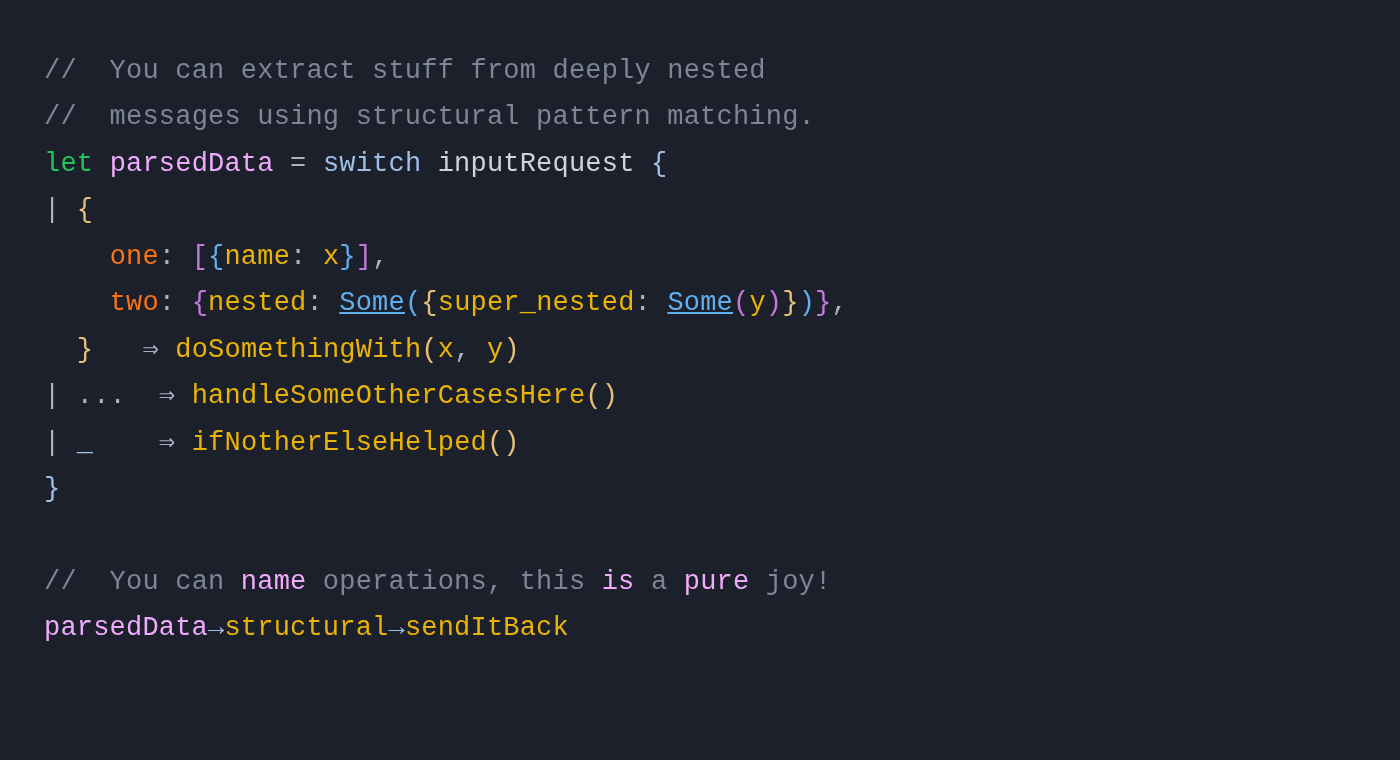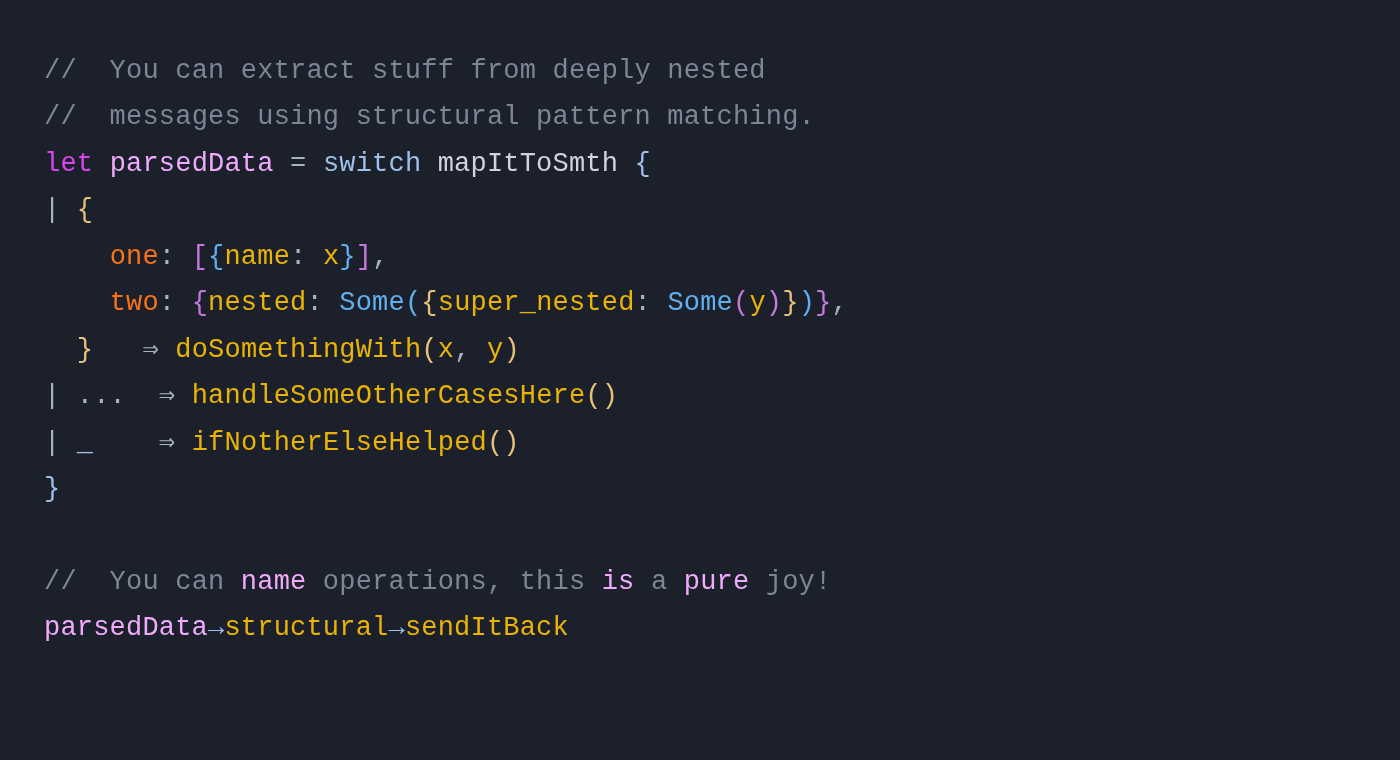--- a/index.html
+++ b/index.html
@@ -14,43 +14,43 @@
     margin: 0;
     padding: 48px 44px;
     font-family: "SF Mono", "Menlo", "Consolas", "Liberation Mono", monospace;
     font-size: 27px;
     line-height: 1.72;
     color: #aab2c0;
     white-space: pre;
     letter-spacing: 0.2px;
   }
   .tok-comment   { color: #7d8597; font-style: normal; }
-  .tok-kw-red    { color: #d946ef; }
+  .tok-kw-red    { color: #22c55e; }
   .tok-ident     { color: #f0abfc; }
   .tok-op        { color: #aab2c0; }
   .tok-kw-blue   { color: #9fbfe8; }
   .tok-param     { color: #cfd3dc; }
   .tok-brace     { color: #9fbfe8; }
   .tok-bracket-y { color: #e5c07b; }
   .tok-brace-p   { color: #c678dd; }
   .tok-paren-b   { color: #61afef; }
   .tok-key       { color: #f97316; }
   .tok-default   { color: #eab308; }
-  .tok-type      { color: #61afef; }
+  .tok-type      { color: #61afef; text-decoration: underline; }
   .tok-var       { color: #9fbfe8; }
   .tok-punc      { color: #aab2c0; }
   .tok-arrow     { color: #aab2c0; }
   .tok-wild      { color: #9fbfe8; }
 </style>
 </head>
 <body>
 
 <pre class="code"><span class="tok-comment"><span>// </span><span> You can extract stuff from deeply nested</span></span>
 <span class="tok-comment"><span>// </span><span> messages using structural pattern matching.</span></span>
-<span class="tok-kw-red">let</span> <span class="tok-ident">parsedData</span><span class="tok-op"> = </span><span class="tok-kw-blue">switch</span><span> </span><span class="tok-param">mapItToSmth</span><span class="tok-brace"> {</span>
+<span class="tok-kw-red">let</span> <span class="tok-ident">parsedData</span><span class="tok-op"> = </span><span class="tok-kw-blue">switch</span><span> </span><span class="tok-param">inputRequest</span><span class="tok-brace"> {</span>
 <span class="tok-op">|</span><span class="tok-bracket-y"> {</span>
 <span>    </span><span class="tok-key">one</span><span class="tok-punc">: </span><span class="tok-brace-p">[</span><span class="tok-paren-b">{</span><span class="tok-default">name</span><span class="tok-punc">: </span><span class="tok-default">x</span><span class="tok-paren-b">}</span><span class="tok-brace-p">]</span><span class="tok-punc">,</span>
 <span>    </span><span class="tok-key">two</span><span class="tok-punc">: </span><span class="tok-brace-p">{</span><span class="tok-default">nested</span><span class="tok-punc">: </span><span class="tok-type">Some</span><span class="tok-paren-b">(</span><span class="tok-bracket-y">{</span><span class="tok-default">super_nested</span><span class="tok-punc">: </span><span class="tok-type">Some</span><span class="tok-brace-p">(</span><span class="tok-default">y</span><span class="tok-brace-p">)</span><span class="tok-bracket-y">}</span><span class="tok-paren-b">)</span><span class="tok-brace-p">}</span><span class="tok-punc">,</span>
 <span class="tok-bracket-y">  }</span><span class="tok-arrow">   ⇒ </span><span class="tok-default">doSomethingWith</span><span class="tok-bracket-y">(</span><span class="tok-default">x</span><span class="tok-punc">, </span><span class="tok-default">y</span><span class="tok-bracket-y">)</span>
 <span class="tok-op">|</span><span class="tok-arrow"> ...  ⇒ </span><span class="tok-default">handleSomeOtherCasesHere</span><span class="tok-bracket-y">()</span>
 <span class="tok-op">|</span><span> </span><span class="tok-wild">_</span><span class="tok-arrow">    ⇒ </span><span class="tok-default">ifNotherElseHelped</span><span class="tok-bracket-y">()</span>
 <span class="tok-brace">}</span>
 
 <span class="tok-comment"><span>// </span><span> You can </span><span class="tok-ident">name</span><span> operations, this </span><span class="tok-ident">is</span><span> a </span><span class="tok-ident">pure</span><span> joy!</span></span>
 <span class="tok-ident">parsedData</span><span class="tok-var">→</span><span class="tok-default">structural</span><span class="tok-var">→</span><span class="tok-default">sendItBack</span></pre>

